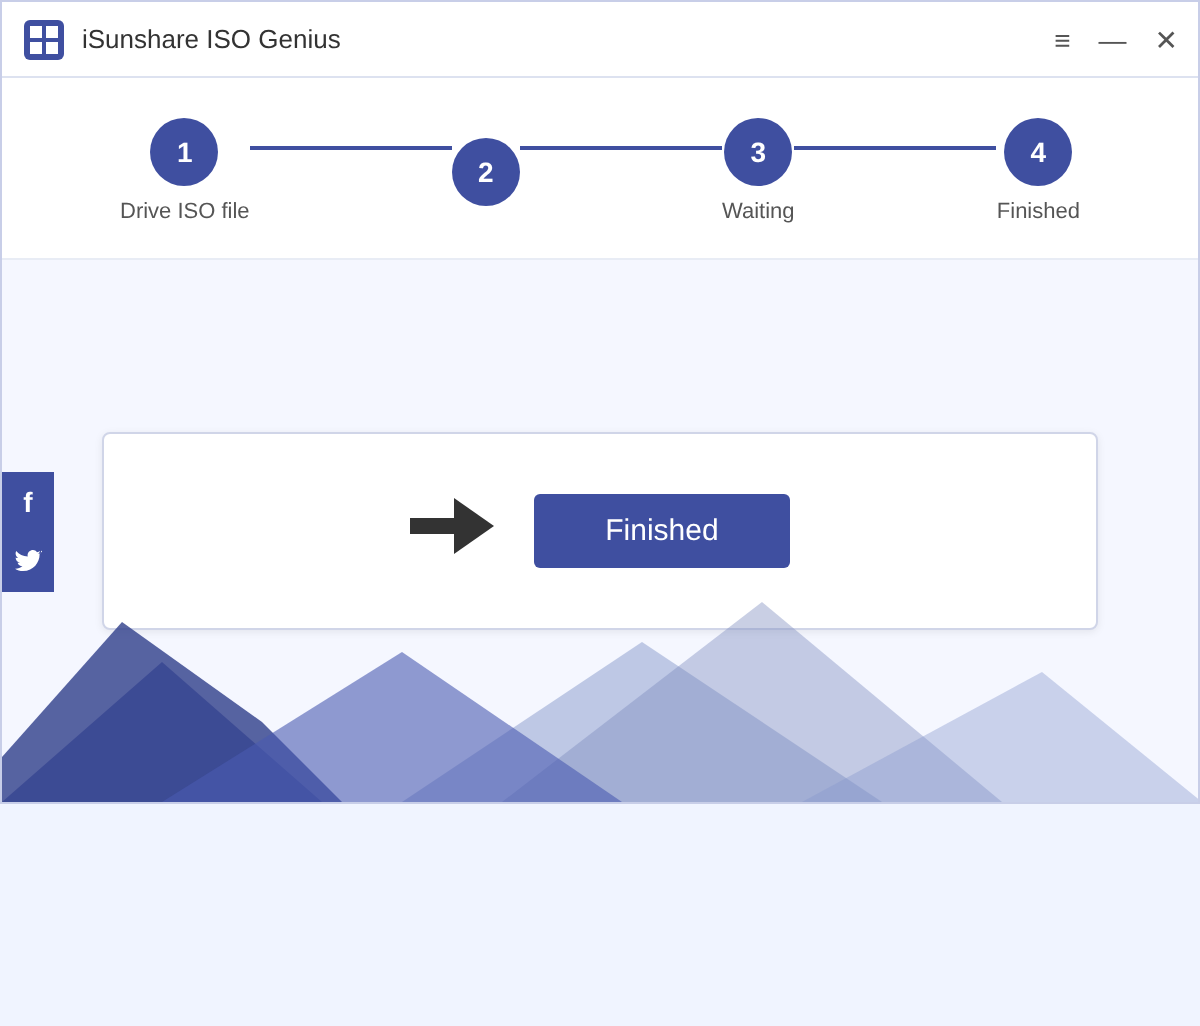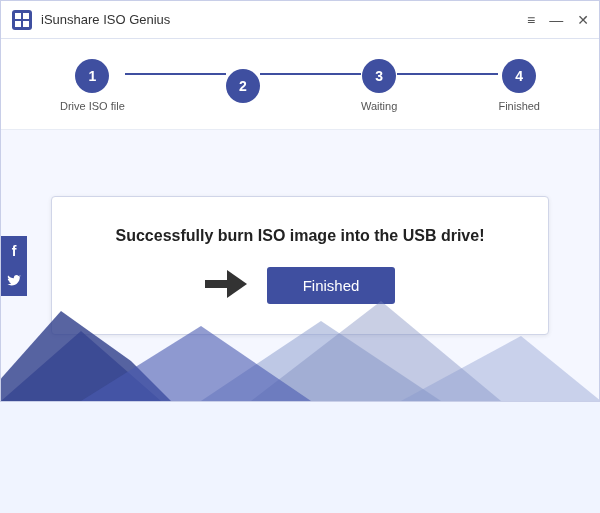--- a/index.html
+++ b/index.html
@@ -266,21 +266,20 @@
       <div class="social-btn" style="font-weight:bold;font-size:14px;">f</div>
       <div class="social-btn" style="font-size:11px;">
         <svg width="14" height="12" viewBox="0 0 14 12" fill="white">
           <path d="M13.5 1.5c-.5.2-1 .4-1.5.4.5-.3.9-.8 1.1-1.4-.5.3-1 .5-1.6.6C11 .4 10.3 0 9.5 0 8 0 6.8 1.2 6.8 2.7c0 .2 0 .4.1.6C4.5 3.2 2.5 2.1 1.1.5.9.9.8 1.3.8 1.8c0 .9.5 1.7 1.2 2.2-.4 0-.8-.1-1.2-.3v.03c0 1.3.9 2.4 2.2 2.6-.2.1-.5.1-.7.1-.2 0-.3 0-.5-.1.3 1 1.3 1.8 2.4 1.8-1 .7-2.1 1.2-3.4 1.2H.5C1.6 10 3 10.5 4.5 10.5c5.4 0 8.3-4.5 8.3-8.3v-.4c.6-.4 1.1-.9 1.5-1.5l-.8.2z"></path>
         </svg>
       </div>
     </div>
 
     <div class="content-area">
       <div class="success-card">
-        <div class="success-message">Successfully burn ISO image into the USB drive!</div>
         <div class="action-row">
           <span>
             <svg width="42" height="28" viewBox="0 0 42 28">
               <rect x="0" y="10" width="24" height="8" fill="#333"></rect>
               <polygon points="22,0 42,14 22,28" fill="#333"></polygon>
             </svg>
           </span>
           <button class="finished-btn">Finished</button>
         </div>
       </div>

